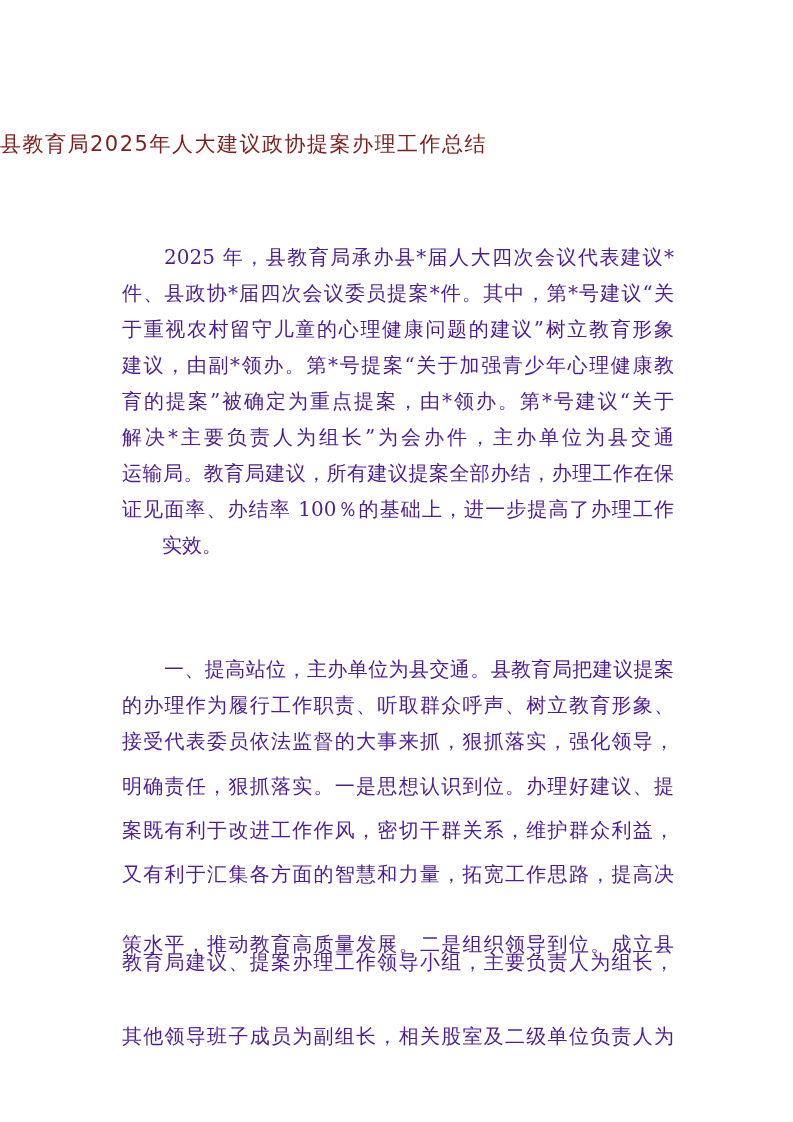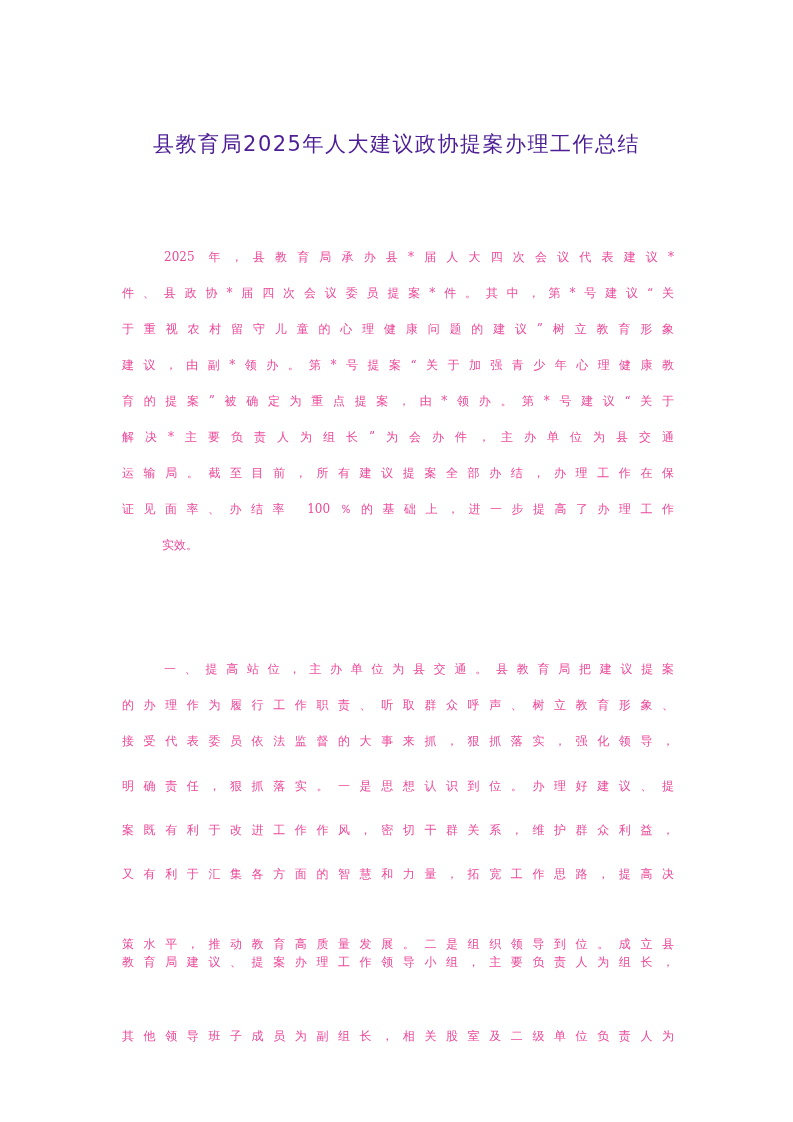--- a/index.html
+++ b/index.html
@@ -1,39 +1,39 @@
 <!DOCTYPE html>
 <html><head>
 <meta charset="utf-8">
 <style>
   html, body { margin:0; padding:0; background:#ffffff; }
   body { width:793px; height:1122px; position:relative; overflow:hidden;
          font-family:"DejaVu Serif","Liberation Serif",serif; color:#1a1a1a; }
   .page { position:absolute; left:0; top:0; width:793px; height:1122px; background:#fff; }
-  .title { position:absolute; left:0; width:793px; top:130px; text-align:center;
-           font-size:21px; letter-spacing:1.5px; font-family:"DejaVu Sans","Liberation Sans",sans-serif; color:#4c1d95; }
-  .line { position:absolute; left:122px; width:552px; height:24px; font-size:12px; line-height:24px;
-          white-space:nowrap; text-align:justify; text-align-last:justify; color:#ec4899; }
+  .title { position:absolute; left:0; width:793px; top:130px; text-align:left;
+           font-size:21px; letter-spacing:1.5px; font-family:"DejaVu Sans","Liberation Sans",sans-serif; color:#7f1d1d; }
+  .line { position:absolute; left:122px; width:552px; height:24px; font-size:20px; line-height:24px;
+          white-space:nowrap; text-align:justify; text-align-last:justify; color:#4c1d95; }
   .line.last { text-align-last:left;margin-left:40px; }
   .line.indent { left:164px; width:510px; }
 </style>
 </head>
 <body>
 
 <div class="page">
   <div class="title">县教育局2025年人大建议政协提案办理工作总结</div>
 
   <div>
     <div class="line indent" style="top:245px">2025 年，县教育局承办县*届人大四次会议代表建议*</div>
     <div class="line" style="top:281px">件、县政协*届四次会议委员提案*件。其中，第*号建议“关</div>
     <div class="line" style="top:317px">于重视农村留守儿童的心理健康问题的建议”树立教育形象</div>
     <div class="line" style="top:353px">建议，由副*领办。第*号提案“关于加强青少年心理健康教</div>
     <div class="line" style="top:389px">育的提案”被确定为重点提案，由*领办。第*号建议“关于</div>
     <div class="line" style="top:425px">解决*主要负责人为组长”为会办件，主办单位为县交通</div>
-    <div class="line" style="top:461px">运输局。截至目前，所有建议提案全部办结，办理工作在保</div>
+    <div class="line" style="top:461px">运输局。教育局建议，所有建议提案全部办结，办理工作在保</div>
     <div class="line" style="top:497px">证见面率、办结率 100％的基础上，进一步提高了办理工作</div>
     <div class="line last" style="top:533px">实效。</div>
   </div>
 
   <div>
     <div class="line indent" style="top:657px">一、提高站位，主办单位为县交通。县教育局把建议提案</div>
     <div class="line" style="top:693px">的办理作为履行工作职责、听取群众呼声、树立教育形象、</div>
     <div class="line" style="top:729px">接受代表委员依法监督的大事来抓，狠抓落实，强化领导，</div>
     <div class="line" style="top:774px">明确责任，狠抓落实。一是思想认识到位。办理好建议、提</div>
     <div class="line" style="top:818px">案既有利于改进工作作风，密切干群关系，维护群众利益，</div>

